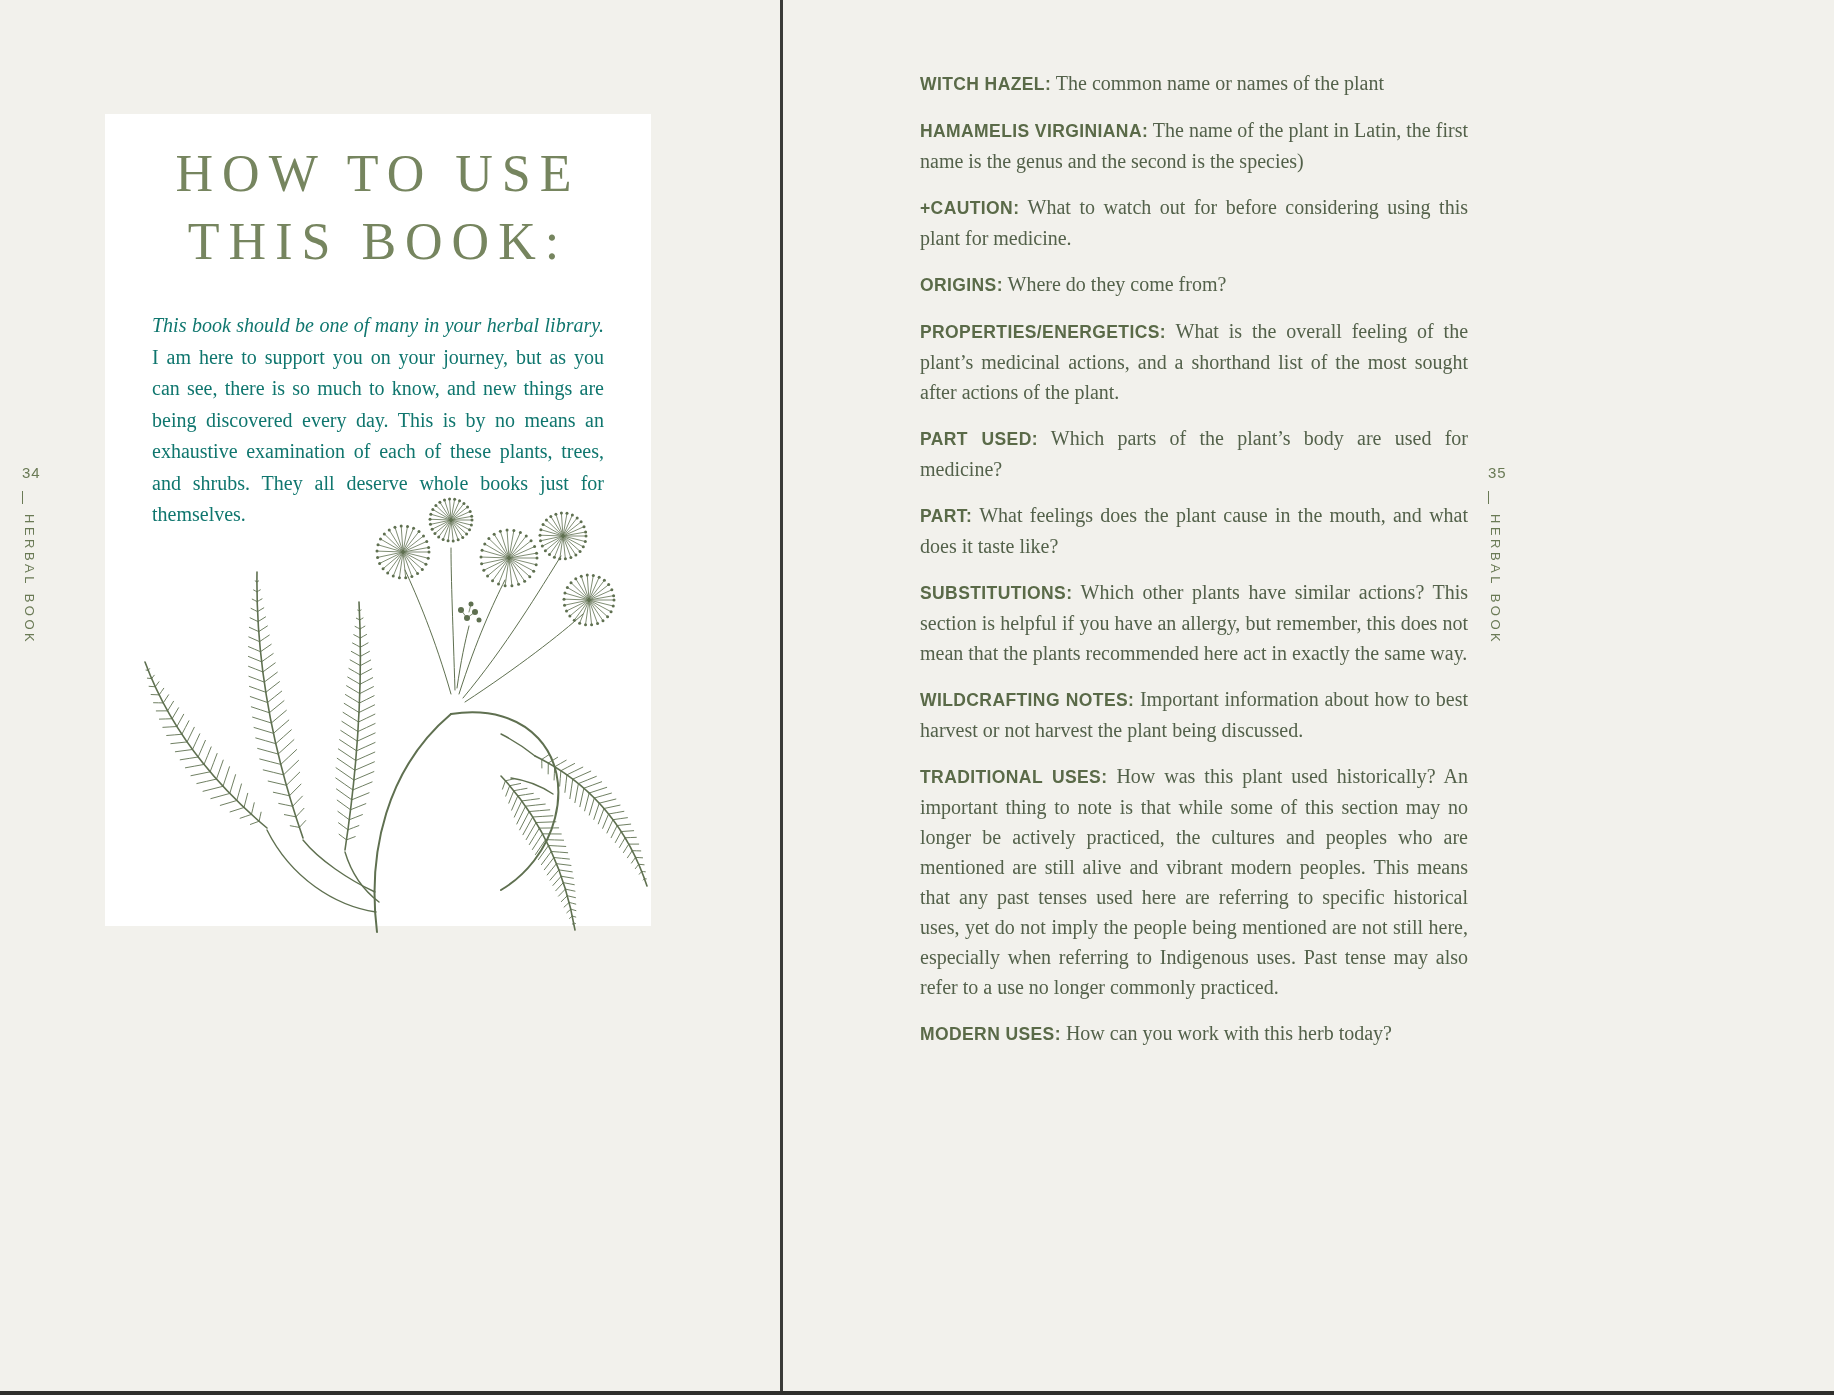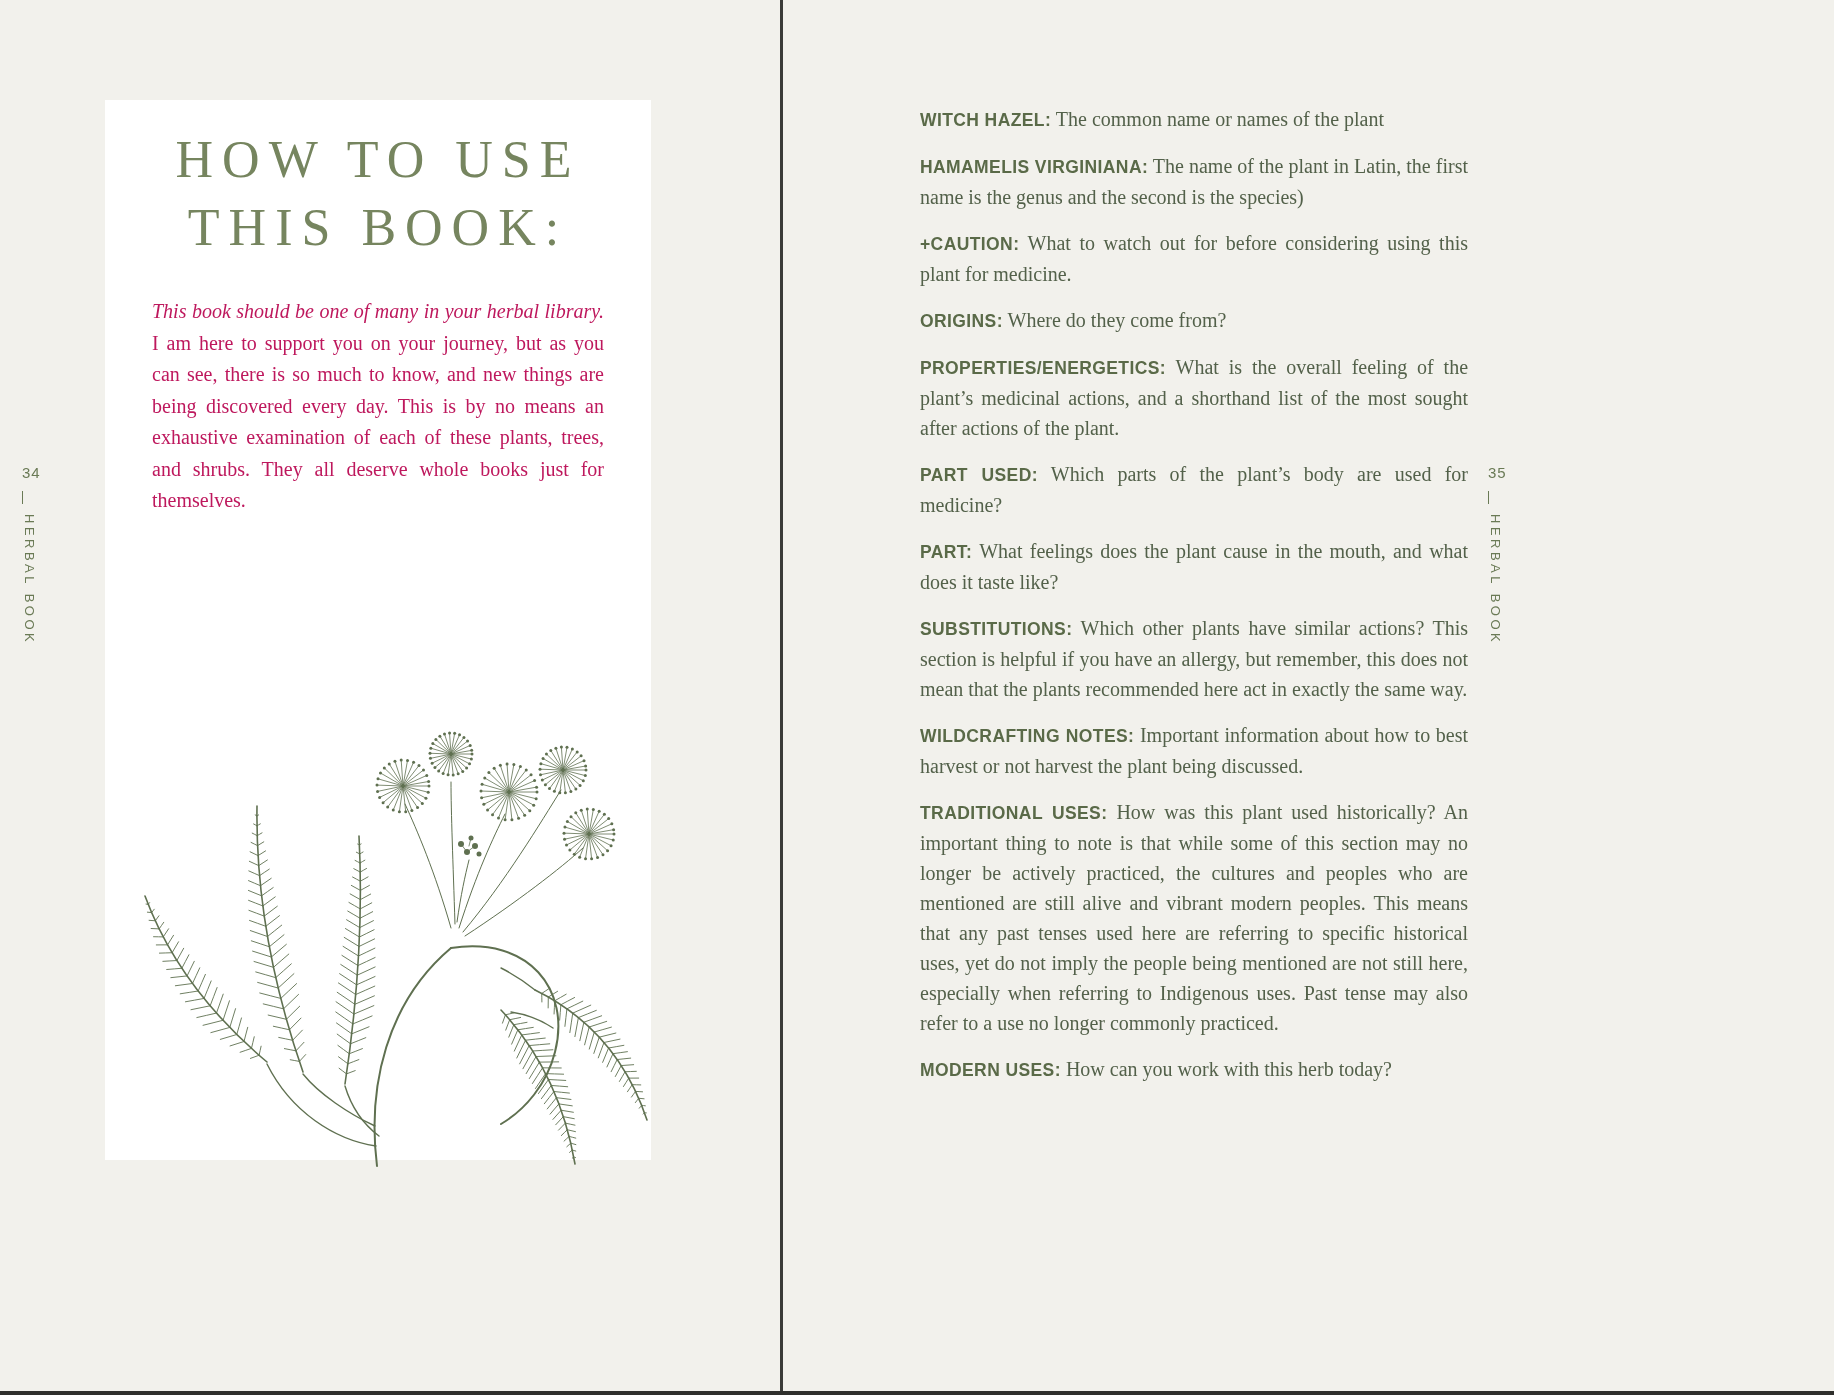--- a/index.html
+++ b/index.html
@@ -17,37 +17,37 @@
     position:absolute; left:780px; top:0; width:3px; height:100%;
     background:#3b3b38;
   }
   .bottom-rule {
     position:absolute; left:0; bottom:0; width:100%; height:4px;
     background:#2f2f2c;
   }
 
   
   .card {
-    position:absolute; left:105px; top:100px; width:546px; height:1060px;
+    position:absolute; left:105px; top:114px; width:546px; height:812px;
     background:#ffffff;
   }
   .title-block { padding-top:26px; text-align:center; }
   .title-line {
     font-family:"Liberation Serif", serif;
     font-weight:400;
     font-size:52px;
     letter-spacing:9px;
     line-height:68px;
     color:#76855f;
   }
   .intro {
     width:452px; margin:34px auto 0;
     font-size:20px; line-height:31.5px;
     text-align:justify;
-    color:#be185d;
+    color:#0f766e;
   }
   .intro .lead { font-style:italic; }
   .para2 {
     width:452px; margin:0 auto;
     font-size:20px; line-height:31.5px;
     text-align:justify; text-indent:28px;
     color:#4f5d42;
   }
   .illustration {
     position:absolute; left:0; bottom:-8px; width:546px; height:478px;
@@ -63,21 +63,21 @@
   .spine .num { font-size:15px; letter-spacing:1px; }
   .spine .bar { width:1px; height:13px; background:#6a7a55; }
   .spine .vert {
     writing-mode:vertical-rl;
     font-size:13px; letter-spacing:3.5px;
   }
   .spine-left  { left:22px;  top:464px; }
   .spine-right { left:1488px; top:464px; }
 
   
-  .entries { position:absolute; left:920px; top:104px; width:548px; }
+  .entries { position:absolute; left:920px; top:68px; width:548px; }
   .entry {
     margin-bottom:16px;
     font-size:20px; line-height:30px;
     text-align:justify;
     color:#53614a;
   }
   .entry .label {
     font-family:"Liberation Sans", sans-serif;
     font-weight:700;
     font-size:17.5px;

